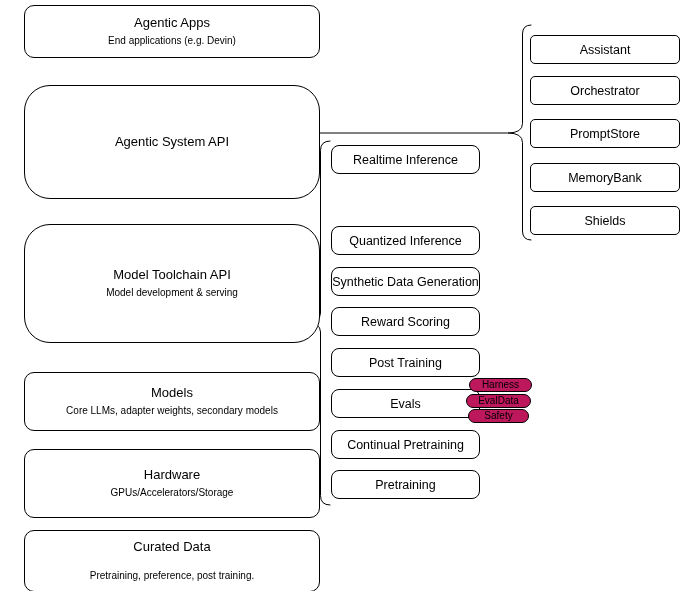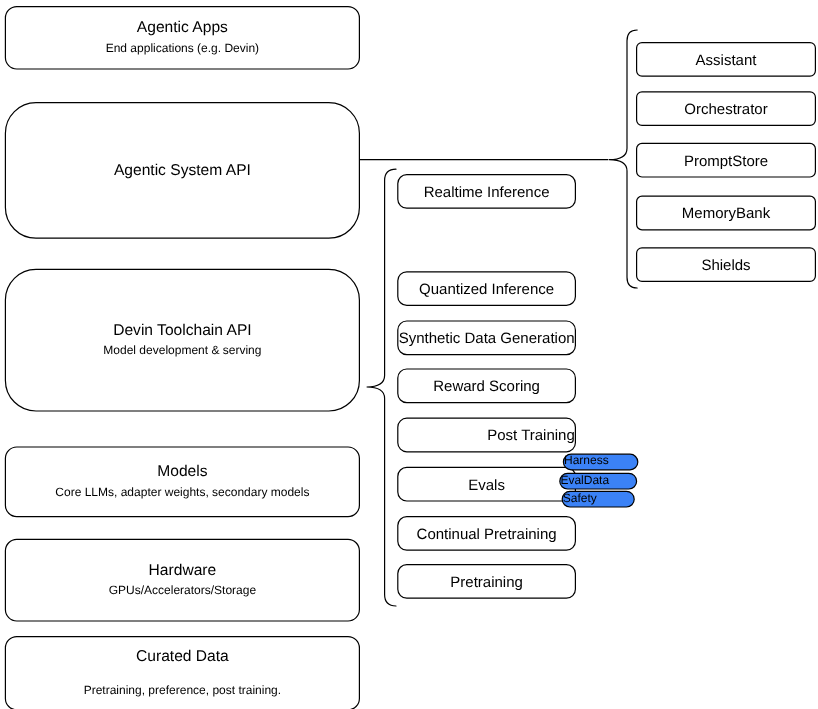--- a/index.html
+++ b/index.html
@@ -45,30 +45,31 @@
   }
   .right-box {
     left: 530px; width: 150px; height: 29px;
     border-radius: 5px;
     font-size: 12.5px;
   }
   .tag {
     position: absolute;
     box-sizing: border-box;
     border: 1px solid #000000;
-    background: #3b82f6;
+    background: #be185d;
     border-radius: 999px;
     font-size: 10px;
     line-height: 1;
     display: flex;
     align-items: center;
+    justify-content: center;
     z-index: 3;
   }
   .mid-box, .right-box { z-index: 2; }
-  .stack-box { z-index: 2; }
+  .stack-box { z-index: 2; margin-left: 20px; }
 </style>
 </head>
 <body>
 
 <div class="canvas">
 
   <svg class="overlay" viewBox="0 0 682 591" xmlns="http://www.w3.org/2000/svg">
     <path d="M 300 133 L 507 133" stroke="#000000" stroke-width="1" fill="none"></path>
     <path d="M 330 141 Q 320.5 141 320.5 150.5 L 320.5 313 Q 320.5 322.5 305.5 322.5 Q 320.5 322.5 320.5 332 L 320.5 495.5 Q 320.5 505 330 505" stroke="#000000" stroke-width="1" fill="none" stroke-linecap="round"></path>
     <path d="M 531 25 Q 522.5 25 522.5 34 L 522.5 123.5 Q 522.5 133 507.5 133 Q 522.5 133 522.5 142.5 L 522.5 231 Q 522.5 240 531 240" stroke="#000000" stroke-width="1" fill="none" stroke-linecap="round"></path>
@@ -77,21 +78,21 @@
   <div class="node stack-box r10" style="top:5px; height:53px;">
     <div class="title">Agentic Apps</div>
     <div class="subtitle">End applications (e.g. Devin)</div>
   </div>
 
   <div class="node stack-box r26" style="top:85px; height:114px;">
     <div class="title">Agentic System API</div>
   </div>
 
   <div class="node stack-box r26" style="top:224px; height:119px;">
-    <div class="title">Devin Toolchain API</div>
+    <div class="title">Model Toolchain API</div>
     <div class="subtitle">Model development &amp; serving</div>
   </div>
 
   <div class="node stack-box r10" style="top:372px; height:59px;">
     <div class="title">Models</div>
     <div class="subtitle">Core LLMs, adapter weights, secondary models</div>
   </div>
 
   <div class="node stack-box r10" style="top:449px; height:69px;">
     <div class="title">Hardware</div>
@@ -108,21 +109,21 @@
   </div>
   <div class="node mid-box" style="top:226px;">
     <span>Quantized Inference</span>
   </div>
   <div class="node mid-box" style="top:267px;">
     <span>Synthetic Data Generation</span>
   </div>
   <div class="node mid-box" style="top:307px;">
     <span>Reward Scoring</span>
   </div>
-  <div class="node mid-box" style="top:348px;align-items:flex-end;">
+  <div class="node mid-box" style="top:348px;">
     <span>Post Training</span>
   </div>
   <div class="node mid-box" style="top:389px;">
     <span>Evals</span>
   </div>
   <div class="node mid-box" style="top:430px;">
     <span>Continual Pretraining</span>
   </div>
   <div class="node mid-box" style="top:470px;">
     <span>Pretraining</span>

